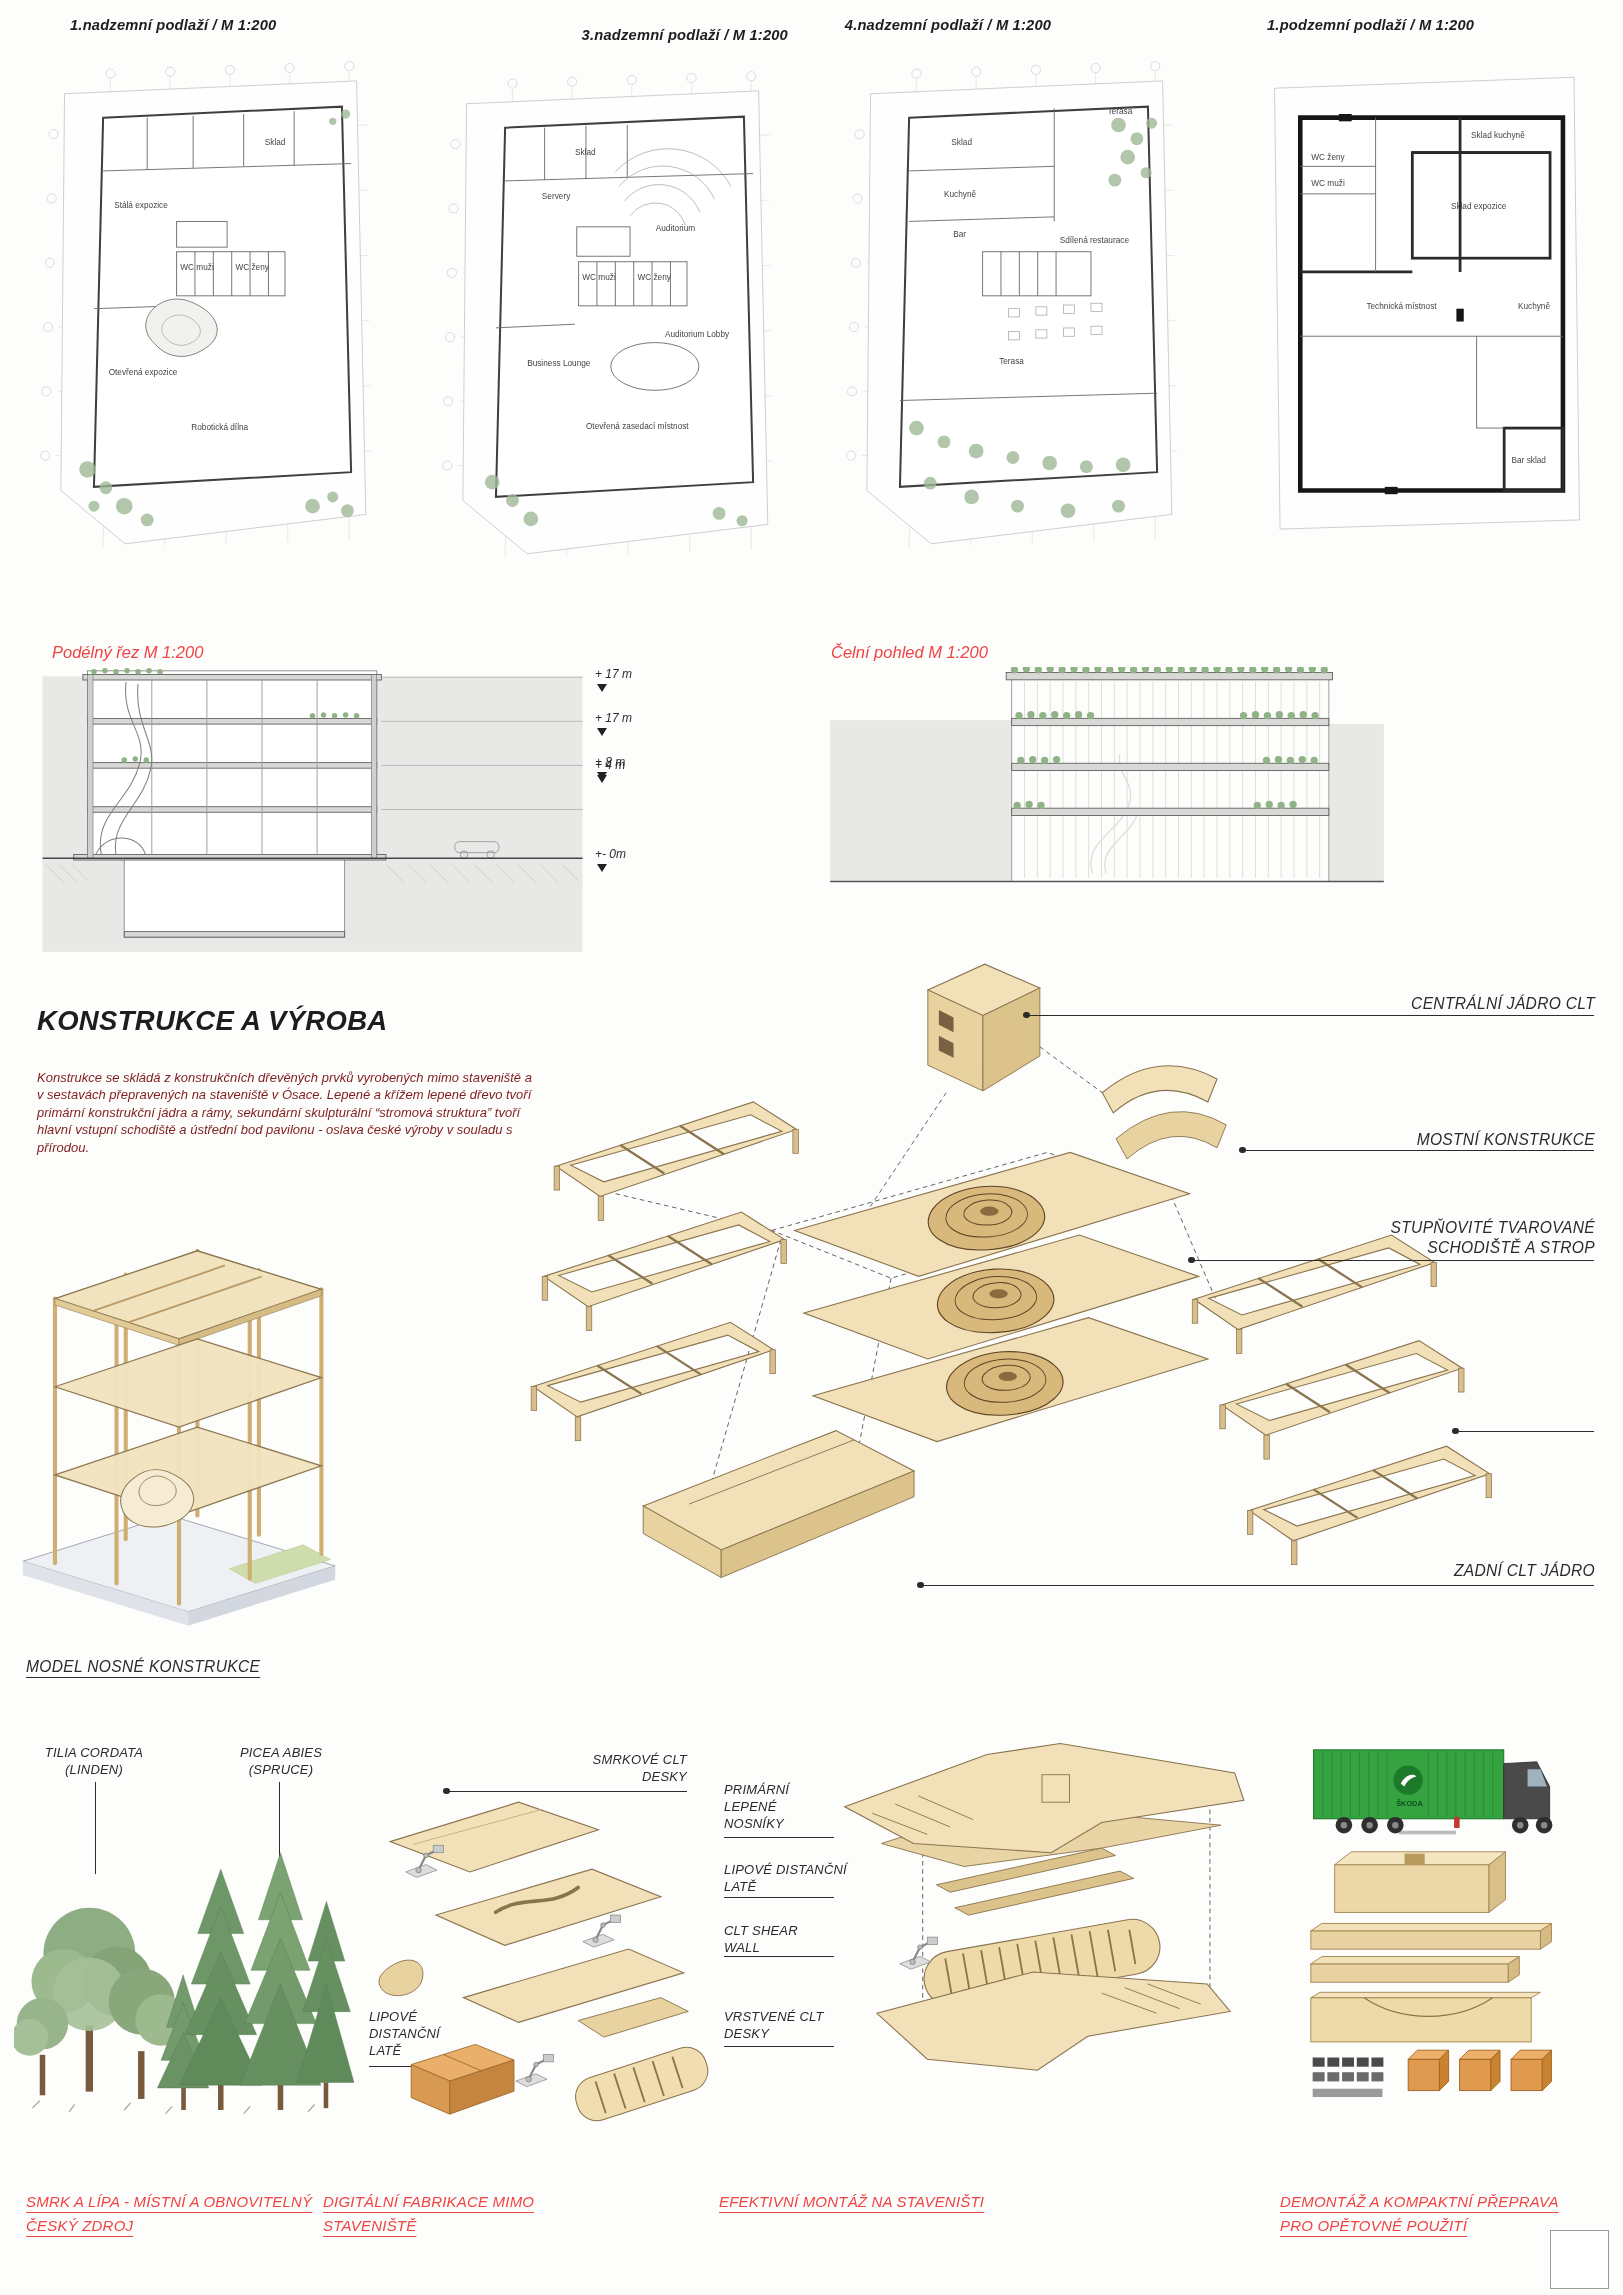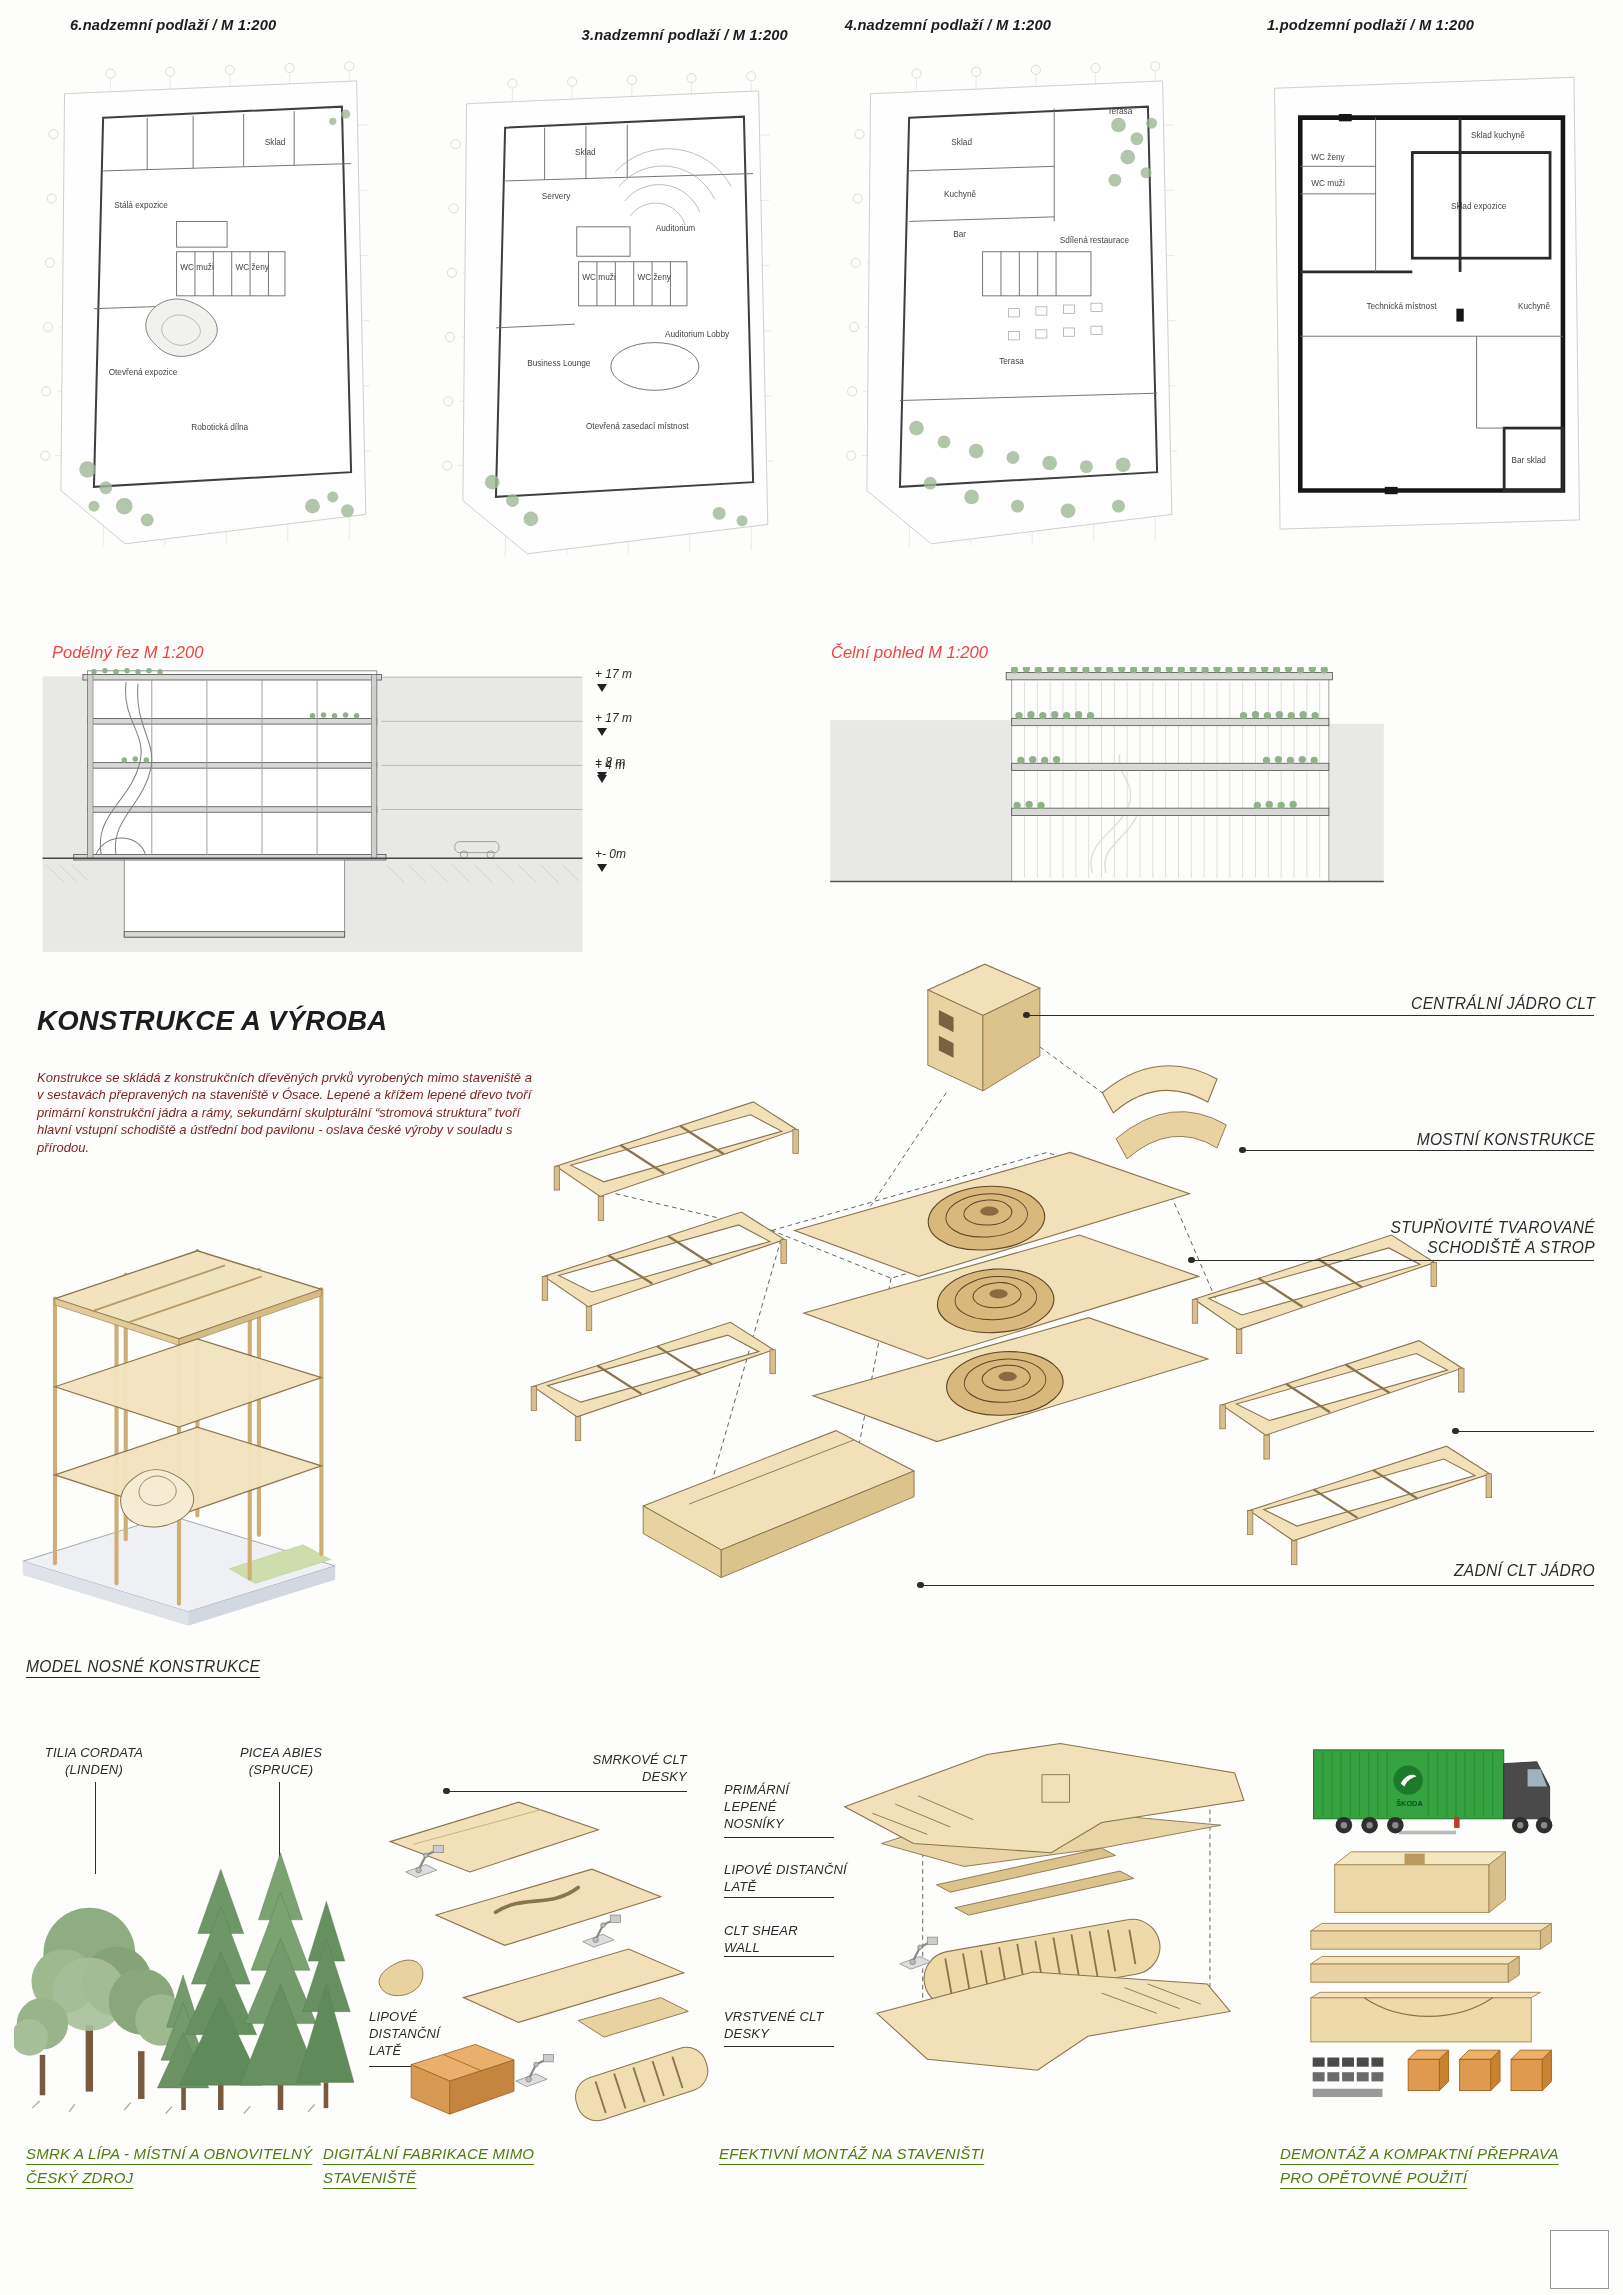--- a/index.html
+++ b/index.html
@@ -8,22 +8,22 @@
   .abs{position:absolute;}
   
   .plan-title{font-style:italic;font-weight:700;font-size:14.7px;letter-spacing:0.2px;}
   .h-label{font-style:italic;font-size:16.5px;color:#ef4444;}
   .heading{font-style:italic;font-weight:800;font-size:27.5px;letter-spacing:0.3px;}
   .para{font-style:italic;font-size:13px;line-height:1.34;color:#7f1d1d;width:503px;}
   .big-label{font-style:italic;font-size:15.6px;line-height:1.28;text-align:right;color:#2b2b2b;letter-spacing:0.3px;}
   .mini-label{font-style:italic;font-size:13px;line-height:1.3;color:#2b2b2b;letter-spacing:0.2px;}
   .mini-r{text-align:right;}
   .mini-c{text-align:center;}
-  .caption{font-style:italic;font-size:15px;line-height:1.6;color:#4d7c0f;letter-spacing:0.2px;
-           text-decoration:underline;text-underline-offset:4.6px;text-decoration-thickness:1.1px;}
+  .caption{font-style:italic;font-size:15px;line-height:1.6;color:#ef4444;letter-spacing:0.2px;
+           text-decoration:underline;text-underline-offset:4.6px;text-decoration-thickness:1.1px;margin-top:48px;}
   .model-cap{font-style:italic;font-size:15.6px;color:#2b2b2b;text-decoration:underline;
              text-underline-offset:4.6px;text-decoration-thickness:1.1px;letter-spacing:0.3px;}
   .footer-title{font-style:italic;font-weight:800;font-size:24px;text-align:center;letter-spacing:0.4px;}
   .lvl{font-style:italic;font-size:12px;color:#2b2b2b;}
   .tri{width:0;height:0;border-left:5.5px solid transparent;border-right:5.5px solid transparent;
        border-top:8.3px solid #222;margin:2.8px 0 0 1.8px;}
   
   .lead{position:absolute;height:0;border-top:1.3px solid #2b2b2b;}
   .lead .dot{position:absolute;width:6.4px;height:6.4px;background:#2b2b2b;border-radius:50%;top:-4.1px;}
   .dot-l{left:-0.9px;} .dot-r{right:-0.9px;}
@@ -54,21 +54,21 @@
   .col{stroke:#cfae74;stroke-width:4.5;stroke-linecap:round;}
   .robo-arm{stroke:#8a8a8a;stroke-width:2.4;fill:none;}
   .robo-j{fill:#bbbbbb;stroke:#777;stroke-width:.7;}
 </style>
 </head>
 <body>
 
 <div id="board">
 
   <div class="abs" style="left:37px;top:16.5px;width:349px;">
-    <div class="plan-title" style="padding-left:33px;">6.nadzemní podlaží / M 1:200</div>
+    <div class="plan-title" style="padding-left:33px;">1.nadzemní podlaží / M 1:200</div>
     <svg viewBox="0 0 380 580" width="349" height="533">
       <g class="grid">
         <line x1="80" y1="50" x2="72" y2="560"></line>
           <line x1="145" y1="48" x2="139" y2="558"></line>
           <line x1="210" y1="46" x2="206" y2="556"></line>
           <line x1="275" y1="44" x2="273" y2="554"></line>
           <line x1="340" y1="42" x2="340" y2="552"></line>
         <line x1="30" y1="110" x2="360" y2="100"></line>
           <line x1="28" y1="180" x2="360" y2="171"></line>
           <line x1="26" y1="250" x2="361" y2="242"></line>

